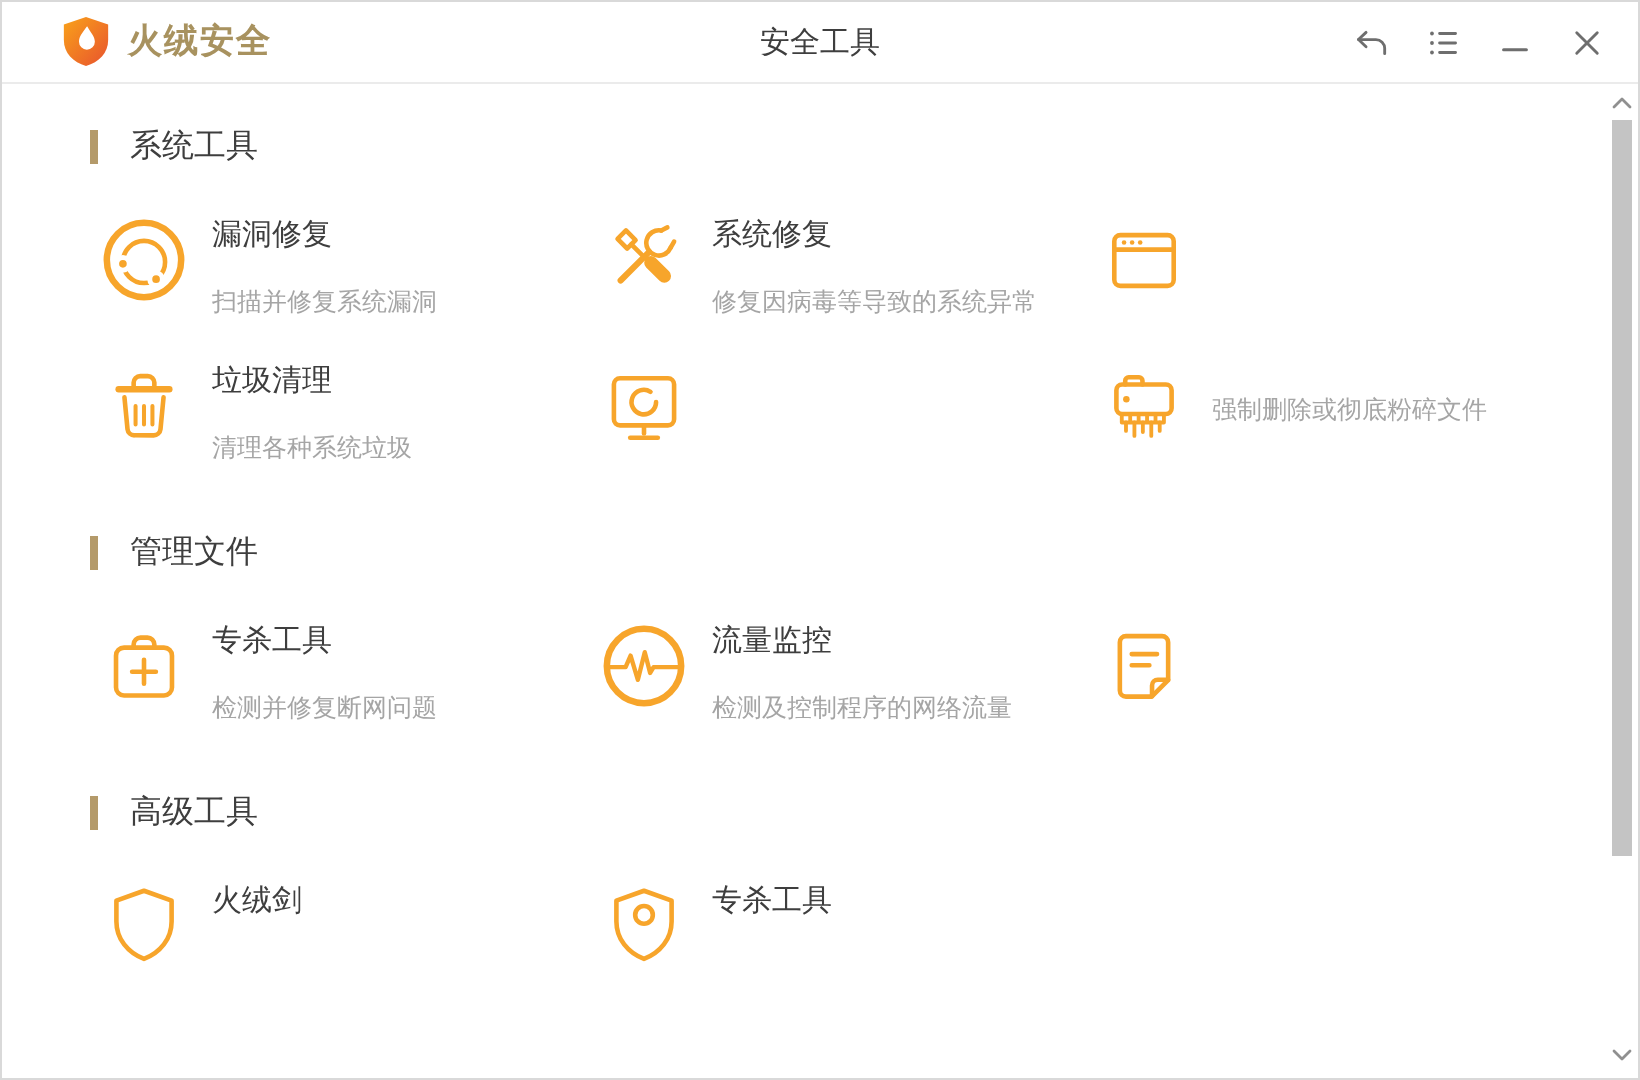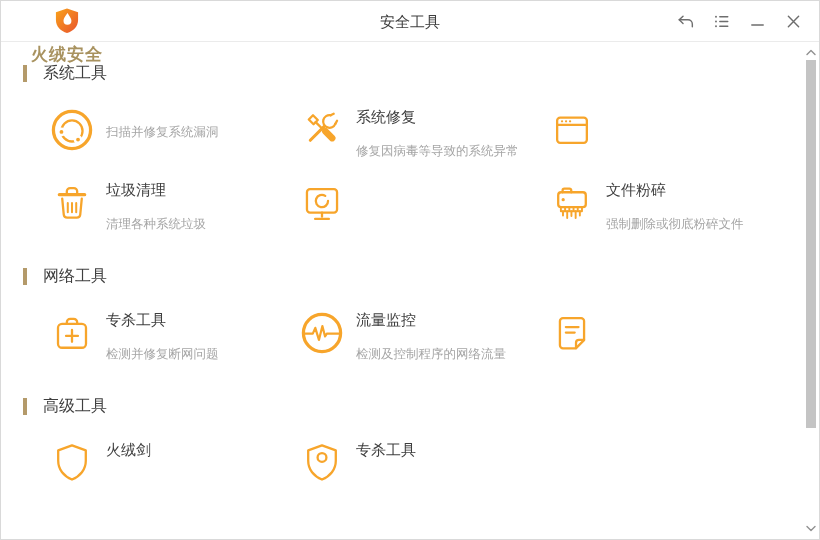--- a/index.html
+++ b/index.html
@@ -1,32 +1,32 @@
 <!DOCTYPE html>
 <html style="--accent: #f7a52b; --brand: #a8925f; --bar: #b49a6a;"><head>
 <meta charset="utf-8">
 <style>
   :root { --accent:#f7a52b; --brand:#a8925f; --bar:#b49a6a; --title:#3e3e3e; --desc:#a5a5a5; }
   * { box-sizing:border-box; }
   html,body { margin:0; padding:0; }
   body { width:820px; height:540px; overflow:hidden; font-family:"Liberation Sans", sans-serif; background:#fff; position:relative; }
   .window { position:absolute; inset:0; background:#fff; border:1px solid #d9d9d9; }
   .titlebar { position:absolute; top:0; left:0; right:0; height:41px; border-bottom:1px solid #ebebeb; background:#fff; z-index:5; }
-  .brand { position:absolute; left:30px; top:6px; height:38px; display:flex; align-items:center; gap:9px;flex-direction:column; }
+  .brand { position:absolute; left:30px; top:0; height:38px; display:flex; align-items:center; gap:9px; }
   .brand-logo svg { display:block; }
   .brand-name { font-size:17px; font-weight:bold; color:var(--brand); letter-spacing:1px; }
   .window-title { position:absolute; left:0; right:0; top:0; height:36px; line-height:41px; text-align:center; font-size:15px; color:var(--title); pointer-events:none; }
   .controls { position:absolute; right:8px; top:0; height:41px; display:flex; z-index:6; }
   .ctrl { width:36px; height:41px; display:flex; align-items:center; justify-content:center; color:#6e6e6e; cursor:pointer; }
   .ctrl svg { display:block; }
 
   .content { position:absolute; top:42px; left:0; right:0; bottom:0; overflow:hidden; background:#fff; }
   .section { margin-top:40px; }
   .section:first-child { margin-top:20px; }
-  .section-header { display:flex; align-items:center; padding-left:22px; height:20px; }
+  .section-header { display:flex; align-items:center; padding-left:44px; height:20px; }
   .bar { width:4px; height:17px; background:var(--bar); flex:none; }
   .section-label { margin-left:16px; font-size:16px; color:var(--title); }
   .tools-grid { display:grid; grid-template-columns:repeat(3,250px); row-gap:27px; padding-left:48px; margin-top:24px; }
   .tool-item { display:flex; height:46px; cursor:pointer; }
   .tool-icon { width:46px; height:46px; flex:none; color:var(--accent); }
   .tool-icon svg { display:block; width:46px; height:46px; }
   .tool-text { margin-left:11px; padding-top:1px; white-space:nowrap; }
   .tool-title { font-size:15px; color:var(--title); }
   .tool-desc { font-size:12.5px; color:var(--desc); margin-top:16px; }
 
@@ -106,20 +106,21 @@
               <svg viewBox="0 0 48 48">
                 <g fill="none" stroke="currentColor" stroke-width="2.4" stroke-linecap="round" stroke-linejoin="round">
                   <circle cx="24" cy="24" r="19.4" stroke-width="3.4"></circle>
                   <circle cx="24" cy="25" r="11"></circle>
                   <circle cx="13" cy="26" r="3.3" fill="currentColor" stroke="#fff" stroke-width="2.6"></circle>
                   <circle cx="30.3" cy="34" r="3.3" fill="currentColor" stroke="#fff" stroke-width="2.6"></circle>
                 </g>
               </svg>
             </span>
     <span class="tool-text">
+      <div class="tool-title">漏洞修复</div>
       <div class="tool-desc">扫描并修复系统漏洞</div>
     </span>
   </div>
 
   <div class="tool-item">
     <span class="tool-icon">
               <svg viewBox="0 0 48 48">
                 <g fill="none" stroke="currentColor" stroke-width="2.4" stroke-linecap="round" stroke-linejoin="round">
                   <path d="M33.0 8.6 A6.6 6.6 0 1 0 37.9 17.6"></path>
                   <path d="M33 8.6 l3.2 -1.6 M37.9 17.6 l1.8 -3.2"></path>
@@ -186,32 +187,31 @@
                 <g fill="none" stroke="currentColor" stroke-width="2.4" stroke-linecap="round" stroke-linejoin="round">
                   <path d="M14.2 12.8 v-2 a1.8 1.8 0 0 1 1.8 -1.8 h5.4 a1.8 1.8 0 0 1 1.8 1.8 v2"></path>
                   <rect x="9.6" y="12.8" width="28.8" height="15.4" rx="3"></rect>
                   <circle cx="14.8" cy="20.5" r="1.7" fill="currentColor" stroke="none"></circle>
                   <path d="M12.4 28.2 v4.4 M16.8 28.2 v4.4 M21.2 28.2 v4.4 M25.6 28.2 v4.4 M30 28.2 v4.4 M34.4 28.2 v4.4 M12.4 32.6 h22" stroke-width="2"></path>
                   <path d="M14.6 32.6 v4.4 M19 32.6 v7 M23.4 32.6 v5 M27.8 32.6 v7 M32.2 32.6 v4.4" stroke-width="2"></path>
                 </g>
               </svg>
             </span>
     <span class="tool-text">
-      <div class="tool-title">文件粉碎</div>
       <div class="tool-desc">强制删除或彻底粉碎文件</div>
     </span>
   </div>
 
 </div>
   </div>
 
   <div class="section">
     <div class="section-header">
       <span class="bar"></span>
-      <span class="section-label">网络工具</span>
+      <span class="section-label">管理文件</span>
     </div>
     <div class="tools-grid">
   <div class="tool-item">
     <span class="tool-icon">
               <svg viewBox="0 0 48 48">
                 <g fill="none" stroke="currentColor" stroke-width="2.4" stroke-linecap="round" stroke-linejoin="round">
                   <rect x="9.4" y="14.4" width="29.2" height="25" rx="4.2"></rect>
                   <path d="M18.6 14.4 v-1.6 a3.6 3.6 0 0 1 3.6 -3.6 h3.6 a3.6 3.6 0 0 1 3.6 3.6 v1.6"></path>
                   <path d="M24 20.8 v12.4 M17.8 27 h12.4"></path>
                 </g>

